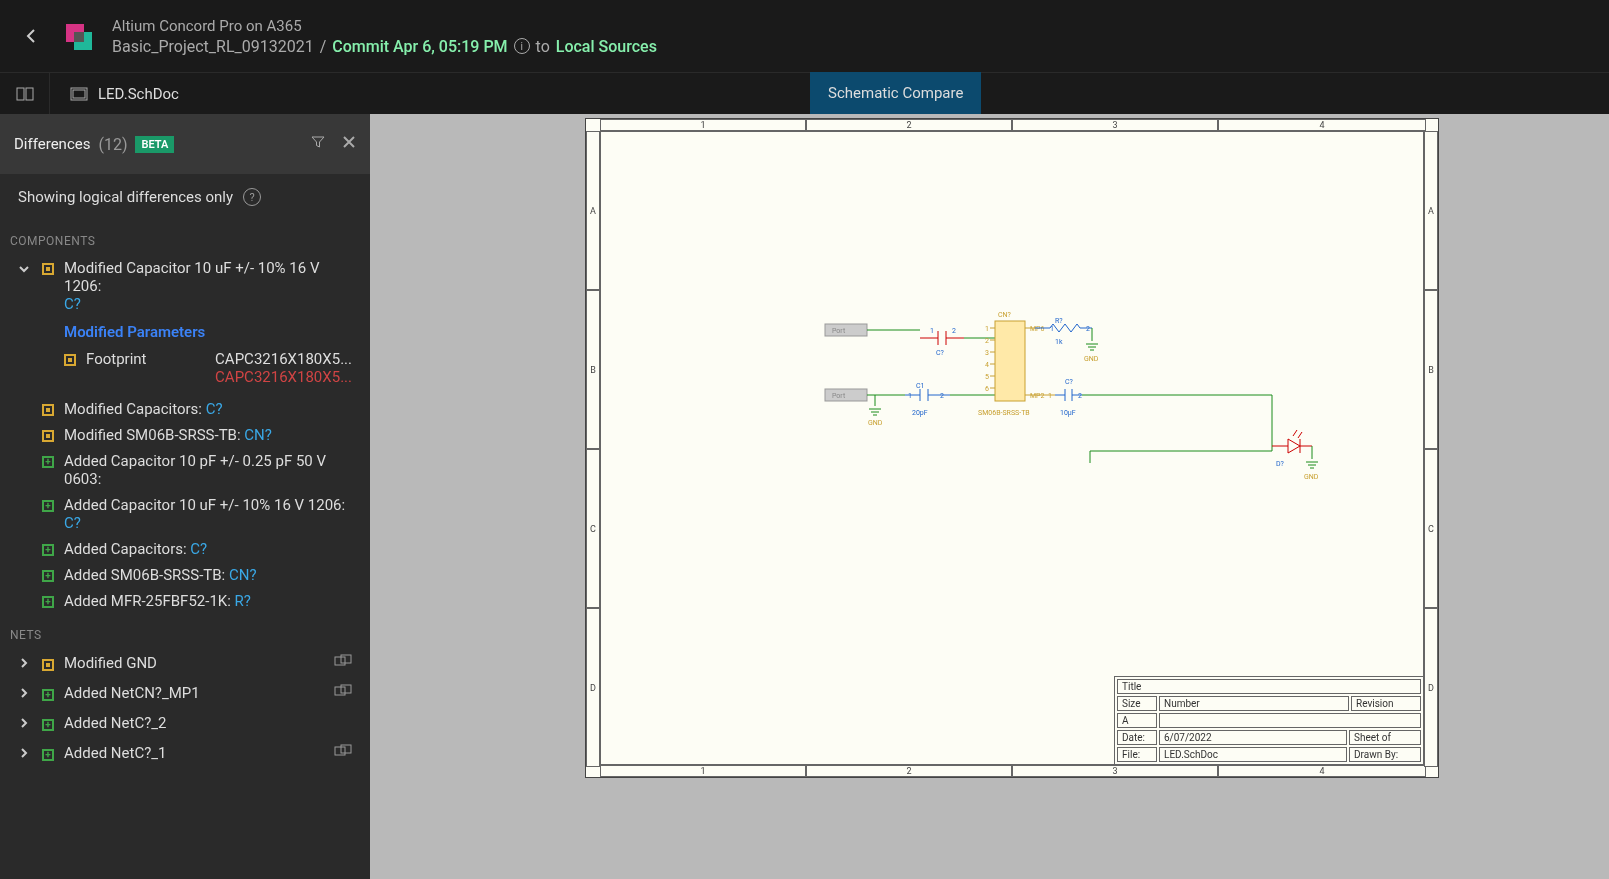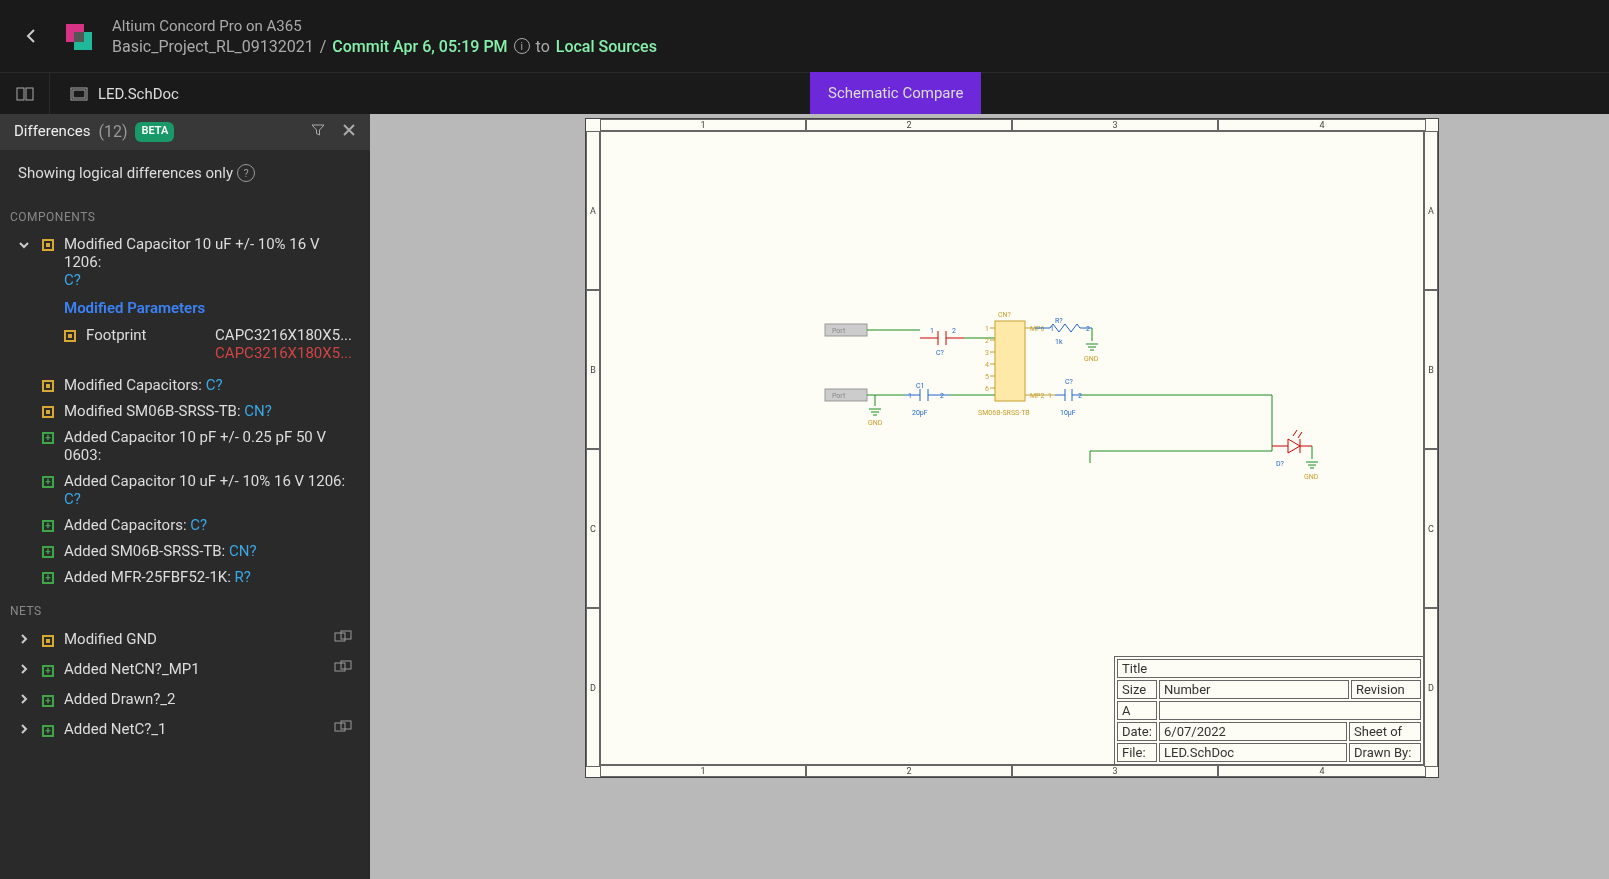--- a/index.html
+++ b/index.html
@@ -11,32 +11,32 @@
 .logo{width:32px;height:32px}
 .hdr-txt{display:flex;flex-direction:column;gap:2px}
 .hdr-title{color:#aaa;font-size:15px}
 .hdr-bc{color:#aaa;font-size:16px;display:flex;align-items:center;gap:6px}
 .hdr-bc .strong{color:#86efac;font-weight:500}
 
 
 .subbar{background:#1a1a1a;display:flex;align-items:center;height:42px;border-top:1px solid #2a2a2a}
 .subbar-left{width:50px;height:42px;display:flex;align-items:center;justify-content:center;border-right:1px solid #2a2a2a}
 .file-tab{display:flex;align-items:center;gap:10px;padding:0 20px;color:#ddd;font-size:15px}
-.compare-tab{margin-left:auto;background:#6d28d9;padding:10px 18px;color:#ddd;font-size:15px;position:absolute;left:810px;top:72px;height:42px;display:flex;align-items:center}
+.compare-tab{margin-left:auto;background:#0c4a6e;padding:10px 18px;color:#ddd;font-size:15px;position:absolute;left:810px;top:72px;height:42px;display:flex;align-items:center}
 
 .main{display:flex;height:calc(879px - 114px)}
 
 
 .side{width:370px;background:#2a2a2a;display:flex;flex-direction:column;overflow:hidden}
-.diff-hdr{background:#383838;padding:8px 14px;display:flex;gap:8px}
+.diff-hdr{background:#383838;padding:20px 14px;display:flex;align-items:center;gap:8px}
 .diff-hdr-title{color:#eee;font-size:15px}
 .diff-count{color:#999}
-.beta{background:#1a9968;color:#fff;font-size:11px;padding:2px 6px;border-radius:6px;font-weight:600}
+.beta{background:#1a9968;color:#fff;font-size:11px;padding:2px 6px;border-radius:0;font-weight:600}
 .diff-hdr-icons{margin-left:auto;display:flex;gap:16px;color:#aaa}
-.diff-sub{padding:14px 18px;color:#ddd;font-size:15px;display:flex;align-items:center;gap:4px}
+.diff-sub{padding:14px 18px;color:#ddd;font-size:15px;display:flex;align-items:center;gap:10px}
 .qmark{width:18px;height:18px;border:1.5px solid #999;border-radius:50%;display:flex;align-items:center;justify-content:center;font-size:11px;color:#999}
 .sect{color:#888;font-size:12px;letter-spacing:.5px;padding:14px 10px 6px}
 .row{display:flex;align-items:flex-start;gap:10px;padding:5px 18px;font-size:15px;color:#ddd}
 .row.tight{padding-top:4px;padding-bottom:4px}
 .chev{width:14px;color:#ccc;cursor:pointer;flex-shrink:0;margin-top:2px}
 .sq{width:12px;height:12px;display:inline-block;flex-shrink:0;margin-top:4px}
 .sq-mod{border:2px solid #d8a832}
 .sq-mod::after{content:"";display:block;width:4px;height:4px;background:#d8a832;margin:2px}
 .sq-add{border:2px solid #3fa648}
 .sq-add::after{content:"+";display:block;color:#3fa648;font-size:10px;line-height:8px;text-align:center;font-weight:bold}
@@ -72,21 +72,21 @@
 .rlc{left:0;top:330px;width:14px;height:159px}
 .rld{left:0;top:489px;width:14px;height:159px}
 
 .rra{right:0;top:12px;width:14px;height:159px}
 .rrb{right:0;top:171px;width:14px;height:159px}
 .rrc{right:0;top:330px;width:14px;height:159px}
 .rrd{right:0;top:489px;width:14px;height:159px}
 .inner-border{position:absolute;left:14px;top:12px;right:14px;bottom:12px;border:1px solid #666}
 
 
-.tblock{position:absolute;right:14px;bottom:12px;width:310px;border:1px solid #666;font-size:13px;color:#333}
+.tblock{position:absolute;right:14px;bottom:12px;width:310px;border:1px solid #666;font-size:10px;color:#333}
 .tblock td{border:1px solid #666;padding:1px 4px;height:12px}
 .wire-g{stroke:#1a8c1a;stroke-width:1;fill:none}
 .wire-r{stroke:#c00;stroke-width:1;fill:none}
 .ic{fill:#ffe9a8;stroke:#c8a030}
 .txt-g{fill:#888;font-size:7px}
 .txt-o{fill:#c8a030;font-size:7px}
 .txt-b{fill:#2266cc;font-size:7px}
 </style>
 </head>
 <body>
@@ -238,21 +238,21 @@
           <span class="net-ico"><svg width="18" height="14" viewBox="0 0 18 14">
               <rect x="1" y="3" width="10" height="8" stroke="#999" fill="none"></rect>
               <rect x="7" y="1" width="10" height="8" stroke="#999" fill="none"></rect>
             </svg></span>
         </div>
         <div class="net-row">
           <span class="chev"><svg width="12" height="12" viewBox="0 0 12 12">
               <path d="M4 2l4 4-4 4" stroke="#ccc" stroke-width="2" fill="none"></path>
             </svg></span>
           <span class="sq sq-add"></span>
-          <span class="row-txt">Added Drawn?_2</span>
+          <span class="row-txt">Added NetC?_2</span>
         </div>
         <div class="net-row">
           <span class="chev"><svg width="12" height="12" viewBox="0 0 12 12">
               <path d="M4 2l4 4-4 4" stroke="#ccc" stroke-width="2" fill="none"></path>
             </svg></span>
           <span class="sq sq-add"></span>
           <span class="row-txt">Added NetC?_1</span>
           <span class="net-ico"><svg width="18" height="14" viewBox="0 0 18 14">
               <rect x="1" y="3" width="10" height="8" stroke="#999" fill="none"></rect>
               <rect x="7" y="1" width="10" height="8" stroke="#999" fill="none"></rect>

